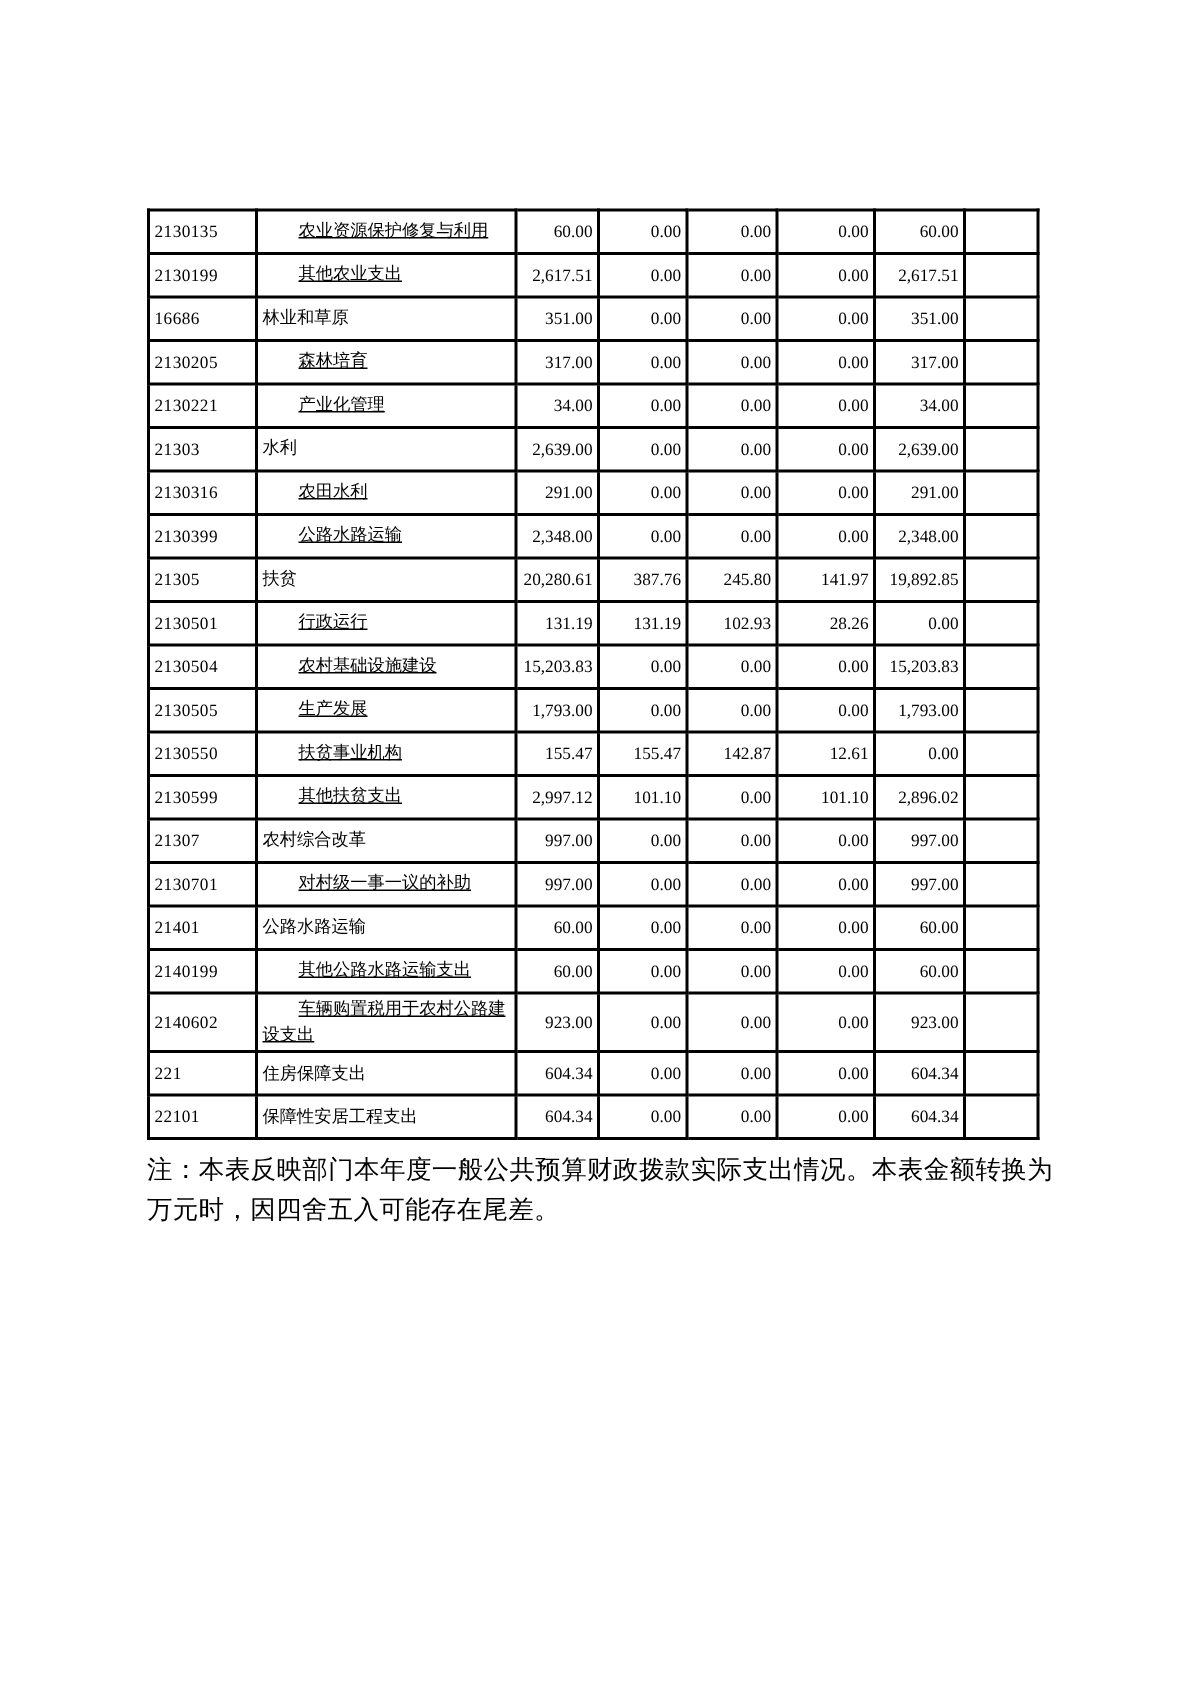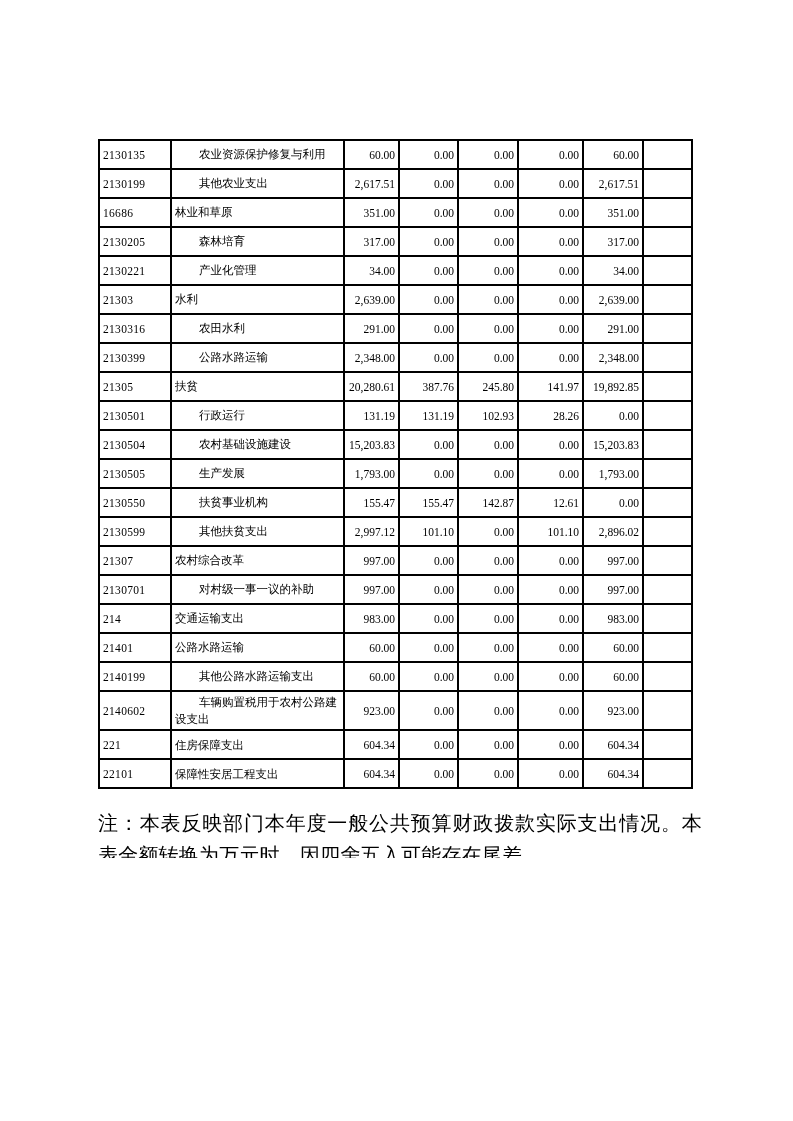--- a/index.html
+++ b/index.html
@@ -36,31 +36,31 @@
     font-family: "Liberation Serif", serif;
     padding-left: 4px;
     letter-spacing: 0.3px;
   }
   td.name {
     font-size: 13px;
     line-height: 1.45;
     padding-left: 3px;
     padding-right: 2px;
   }
-  td.name.indent { text-indent: 24px; }
+  td.name.indent { text-indent: 24px; text-decoration: underline; }
   td.num {
     text-align: right;
     padding-right: 5px;
     white-space: nowrap;
   }
   td.empty-col { }
   .note {
-    margin-top: 19px;
+    margin-top: 7px;
     width: 604px;
-    font-size: 20px;
+    font-size: 17px;
     line-height: 1.58;
     text-align: justify;
     letter-spacing: 0.2px;
   }
   .page-number {
     position: absolute;
     top: 1034px;
     right: 94px;
     font-size: 18px;
     letter-spacing: 1px;
@@ -237,30 +237,20 @@
             <td class="code">2130701</td>
             <td class="name indent">对村级一事一议的补助</td>
             <td class="num">997.00</td>
             <td class="num">0.00</td>
             <td class="num">0.00</td>
             <td class="num">0.00</td>
             <td class="num">997.00</td>
             <td class="empty-col"></td>
           </tr>
           <tr>
-            <td class="code">214</td>
-            <td class="name">交通运输支出</td>
-            <td class="num">983.00</td>
-            <td class="num">0.00</td>
-            <td class="num">0.00</td>
-            <td class="num">0.00</td>
-            <td class="num">983.00</td>
-            <td class="empty-col"></td>
-          </tr>
-          <tr>
             <td class="code">21401</td>
             <td class="name">公路水路运输</td>
             <td class="num">60.00</td>
             <td class="num">0.00</td>
             <td class="num">0.00</td>
             <td class="num">0.00</td>
             <td class="num">60.00</td>
             <td class="empty-col"></td>
           </tr>
           <tr>

